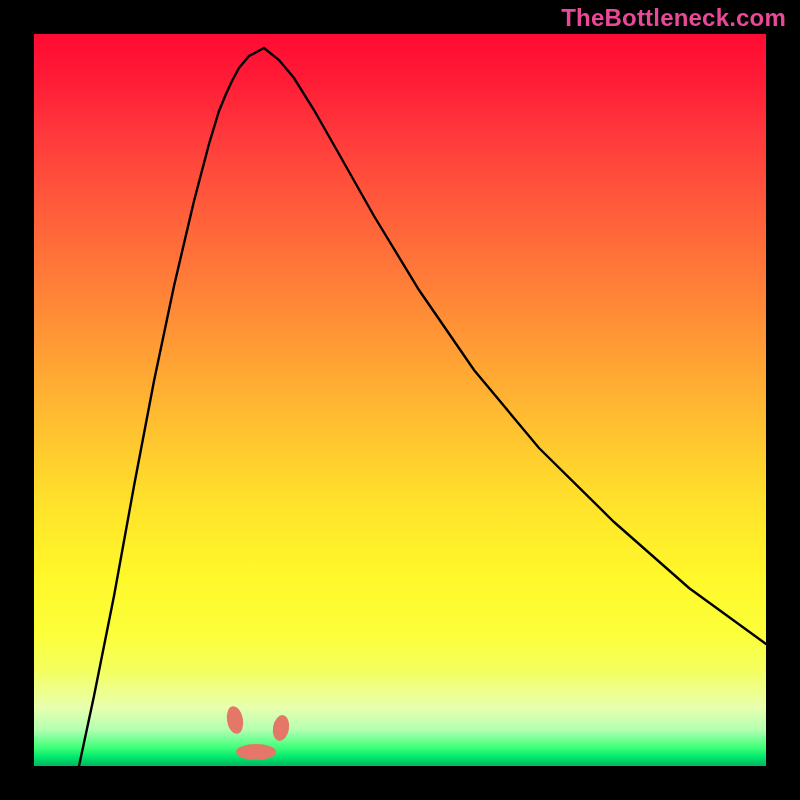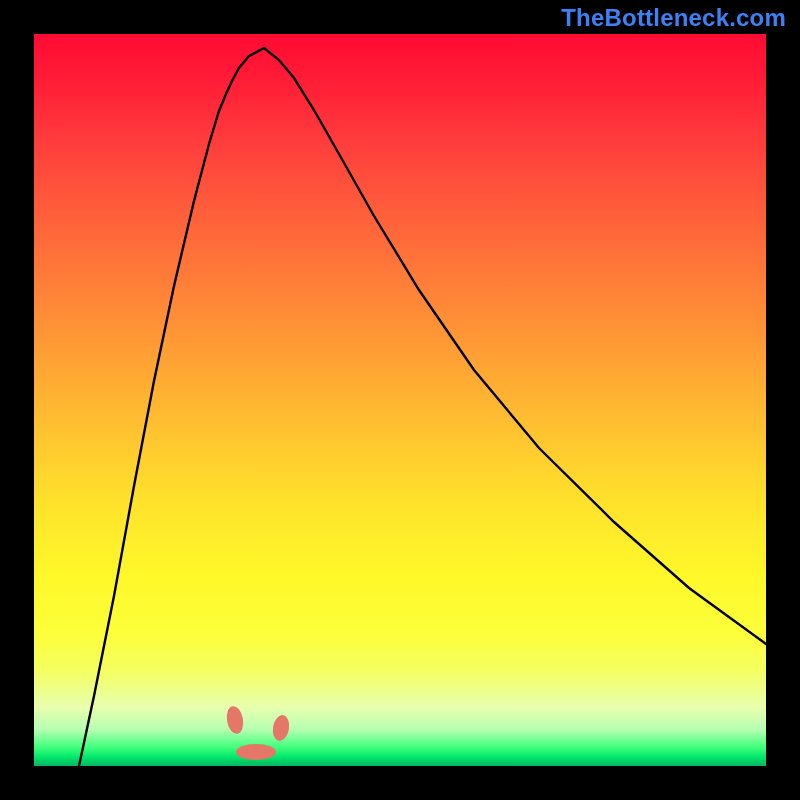--- a/index.html
+++ b/index.html
@@ -10,21 +10,21 @@
     height: 800px;
     background: #000;
   }
   .watermark {
     position: absolute;
     top: 4px;
     right: 14px;
     font-family: Arial, Helvetica, sans-serif;
     font-size: 24px;
     font-weight: 600;
-    color: #3b82f6;
+    color: #ec4899;
     letter-spacing: 0.2px;
     z-index: 10;
   }
   .plot-area {
     position: absolute;
     left: 34px;
     top: 34px;
     width: 732px;
     height: 732px;
     overflow: hidden;

